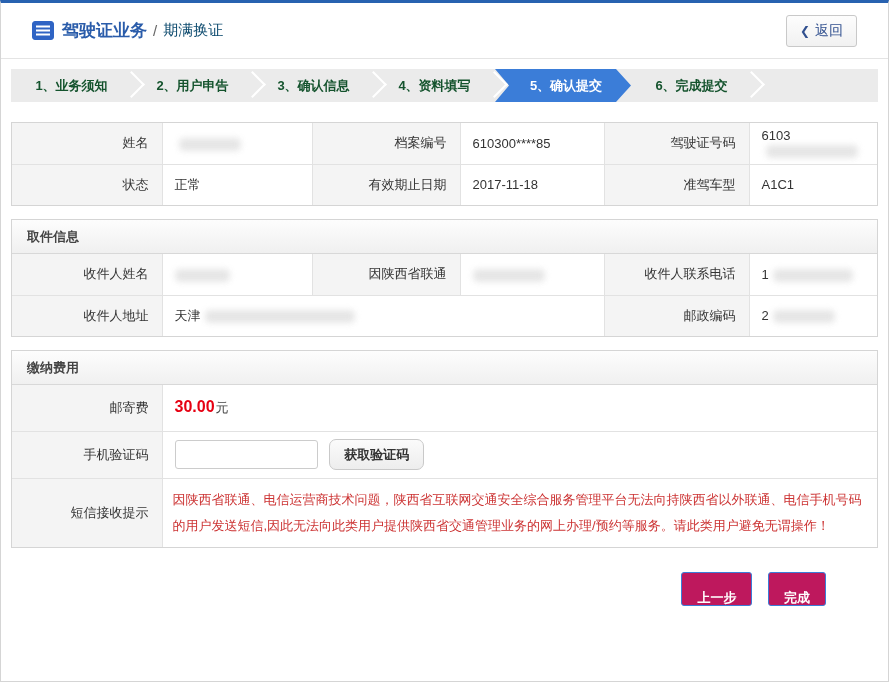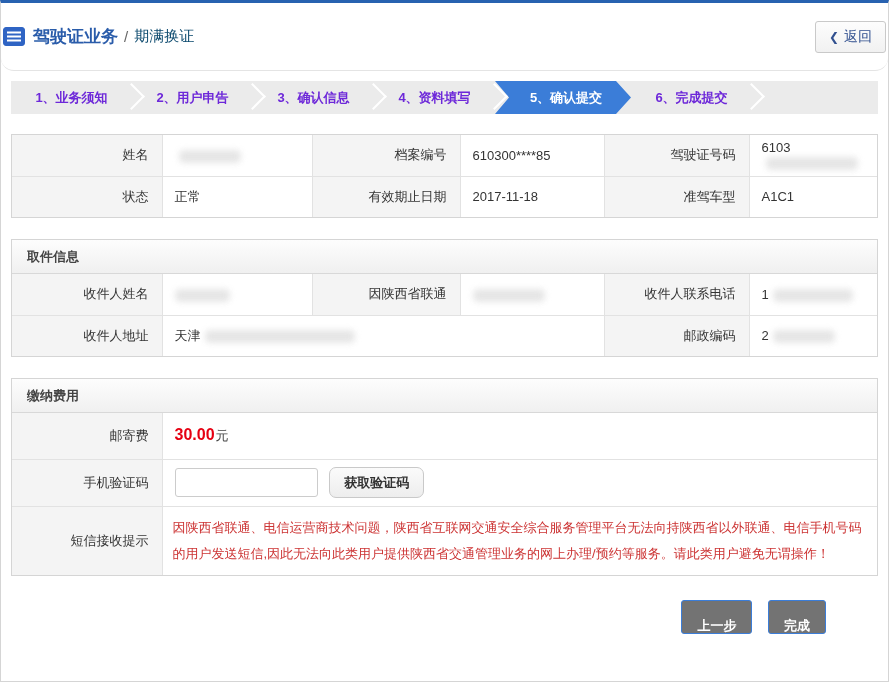--- a/index.html
+++ b/index.html
@@ -8,52 +8,52 @@
     font-family: "Liberation Sans", "DejaVu Sans", sans-serif;
     background:#fff; color:#333; font-size:13px;
   }
   .page {
     width:889px; height:682px;
     border:1px solid #d5d5d5;
     border-top:3px solid #2862b0;
     background:#fff; overflow:hidden;
   }
   
-  .header { height:68px; display:flex; align-items:center; padding:0 2px; border-bottom:1px solid #e4e4e4;border-radius:13px; }
+  .header { height:56px; display:flex; align-items:center; padding:0 31px; border-bottom:1px solid #e4e4e4; }
   .hd-icon { width:22px; height:19px; margin-right:8px; flex:none; }
   .hd-title { color:#2a5caa; font-size:17px; font-weight:bold; }
   .hd-divider { color:#666; font-size:15px; margin:0 6px; }
   .hd-subtitle { color:#0c4a6e; font-size:15px; }
   .spacer { flex:1; }
   .back-btn {
     background:linear-gradient(#fdfdfd,#f1f1f1); border:1px solid #c9c9c9; border-radius:3px;
     padding:6px 13px; font-size:14px; color:#31508f; cursor:pointer; display:flex; align-items:center; gap:5px;
     font-family:inherit;
   }
   .back-chevron { font-size:12px; font-weight:bold; color:#31508f; }
   
   .steps { margin:10px 10px 0; height:33px; background:#ebebeb; display:flex; position:relative; }
   .step {
     width:121px; height:33px; line-height:33px; text-align:center; position:relative;
-    color:#6d28d9; font-weight:bold; font-size:13px; cursor:pointer;
+    color:#14532d; font-weight:bold; font-size:13px; cursor:pointer;
   }
   .step .sep {
     position:absolute; right:-9px; top:6px; width:19px; height:19px;
     border-top:2px solid #fff; border-right:2px solid #fff;
     transform:rotate(45deg); z-index:2; pointer-events:none;
   }
   .step.active {
     width:136px; background:#3b7dd8; color:#fff; z-index:1;
     clip-path:polygon(0 0, calc(100% - 15px) 0, 100% 50%, calc(100% - 15px) 100%, 0 100%, 14px 50%);
     padding-left:6px;
   }
   
   .section { margin:0 10px; border:1px solid #d5d5d5; background:#fff; }
   .section.first { margin-top:20px; }
-  .section + .section { margin-top:21px; }
+  .section + .section { margin-top:13px; }
   .sec-title {
     height:34px; line-height:33px; padding-left:15px; font-weight:bold; color:#444; font-size:13px;
     background:linear-gradient(#fdfdfd,#f0f0f0); border-bottom:1px solid #d8d8d8;
   }
   table.grid { width:100%; border-collapse:collapse; table-layout:fixed; }
   table.grid td { border:1px solid #e2e2e2; height:41px; font-size:13px; vertical-align:middle; }
   table.grid tr td:first-child { border-left:none; }
   table.grid tr td:last-child { border-right:none; }
   table.grid tr:first-child td { border-top:none; }
   table.grid tr:last-child td { border-bottom:none; }
@@ -73,21 +73,21 @@
   .code-btn {
     height:31px; margin-left:8px; padding:0 14px; vertical-align:middle;
     background:linear-gradient(#fbfbfb,#ededed); border:1px solid #c9c9c9; border-radius:7px;
     font-family:inherit; font-size:13px; font-weight:bold; color:#333; cursor:pointer;
   }
   td.sms-cell { padding:8px 10px; line-height:26px; color:#cc3333; font-size:13px; height:58px; }
   
   .footer { text-align:right; padding:24px 62px 0 0; }
   .btn-blue {
     display:inline-block; height:30px; padding:16px 15px; margin-left:12px;
-    background:#737373; border:1px solid #3b7dd8; border-radius:3px;
+    background:#be185d; border:1px solid #3b7dd8; border-radius:3px;
     color:#fff; font-size:13px; font-weight:bold; font-family:inherit; cursor:pointer;
   }
 </style>
 </head>
 <body>
 
 <div class="page">
 
   <div class="header">
     <svg class="hd-icon" viewBox="0 0 22 19">

